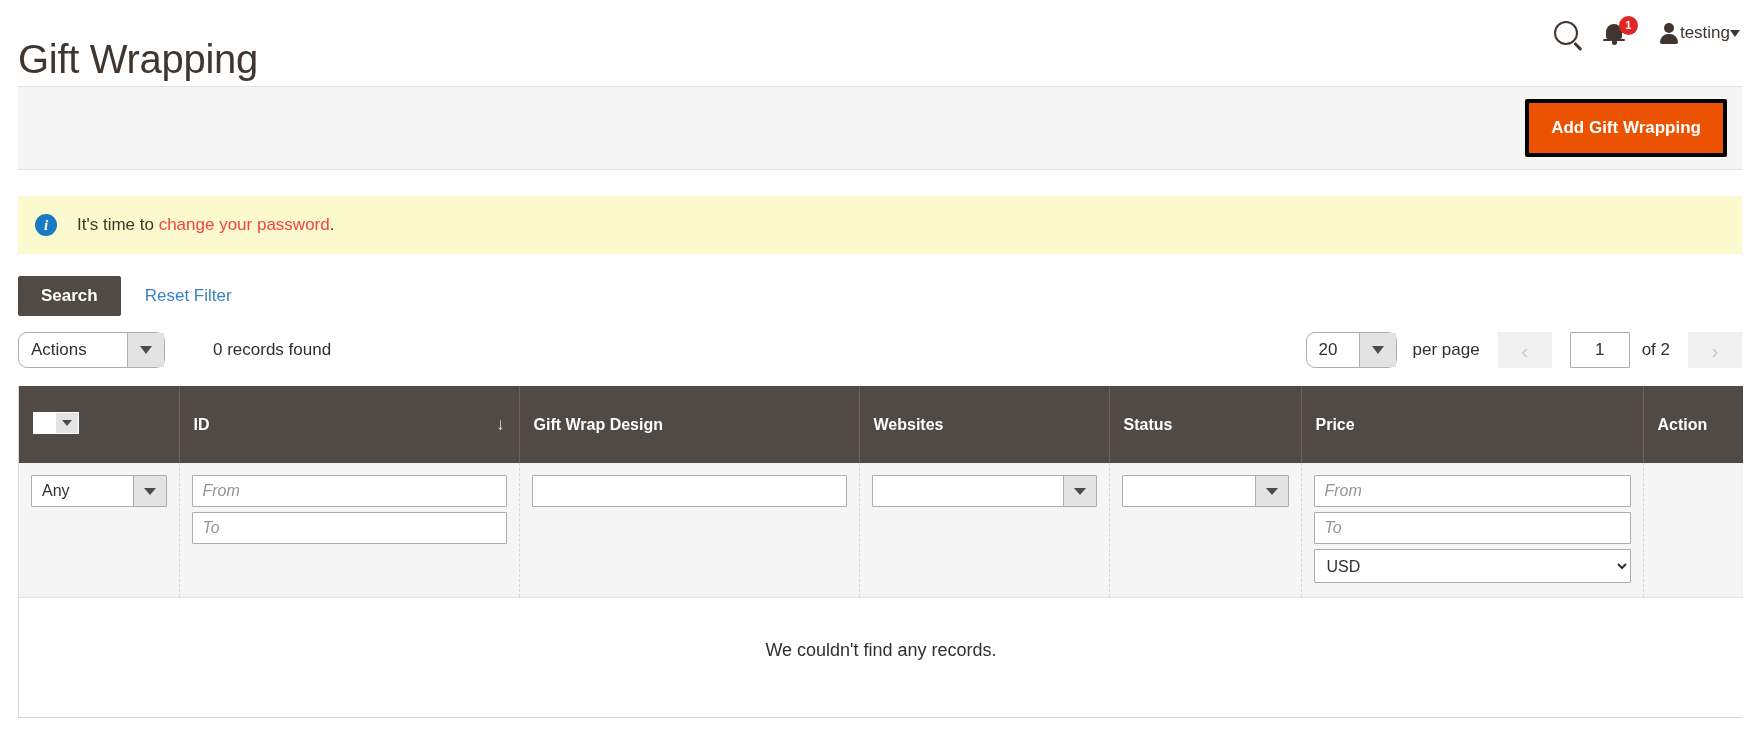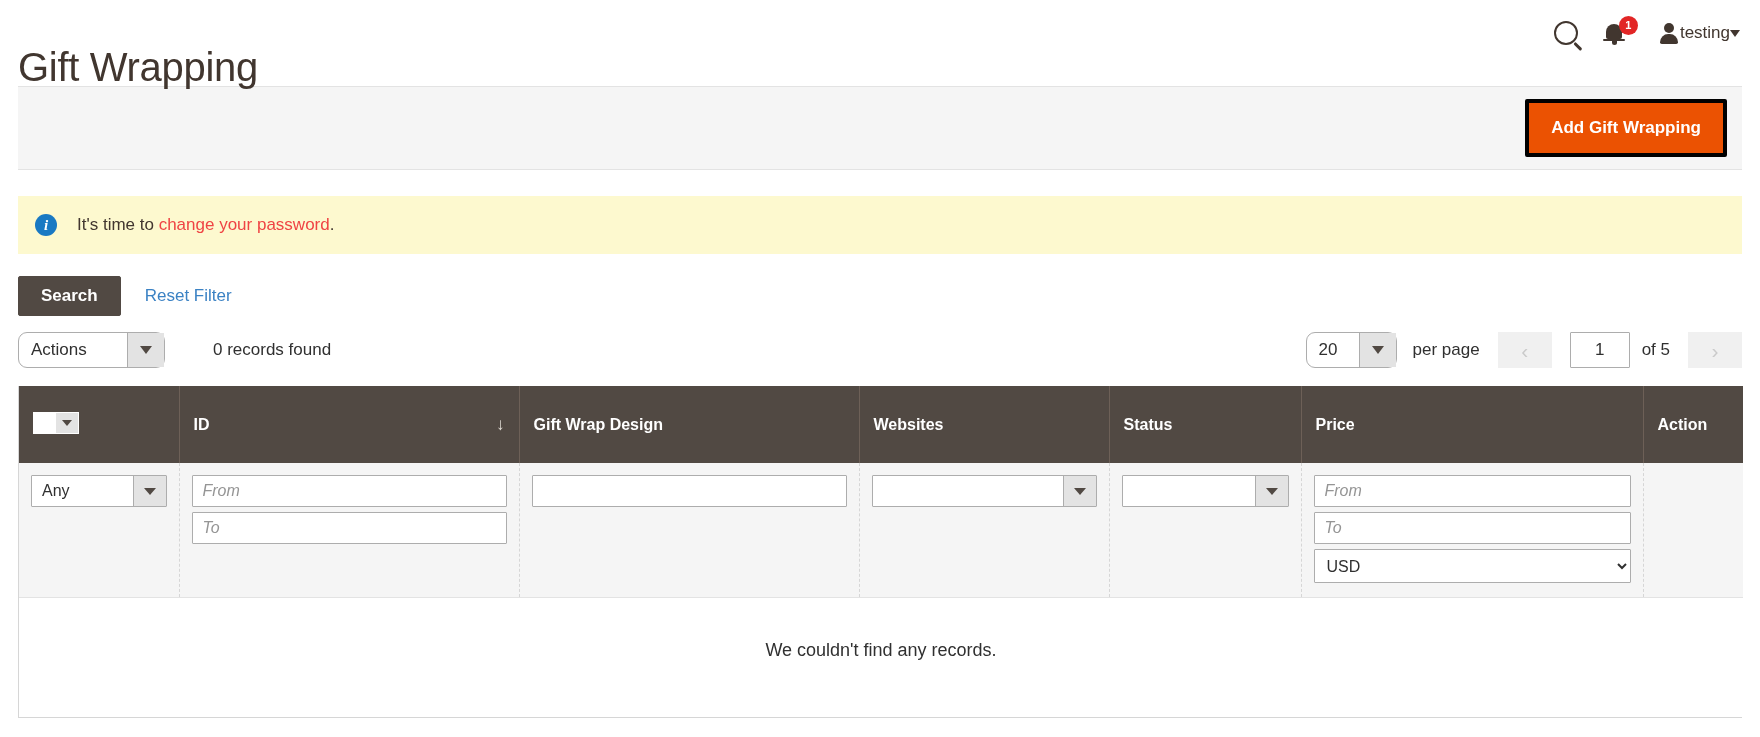--- a/index.html
+++ b/index.html
@@ -14,21 +14,21 @@
 
   
   .page-header {
     position: relative;
     height: 86px;
     padding: 0 18px;
   }
   .page-title {
     position: absolute;
     left: 18px;
-    top: 16px;
+    top: 8px;
     font-size: 40px;
     font-weight: 400;
     color: #41362f;
     letter-spacing: -0.3px;
     line-height: 48px;
     white-space: nowrap;
   }
   .header-actions {
     position: absolute;
     right: 20px;
@@ -497,21 +497,21 @@
       <span class="sel-value">20</span>
       <span class="sel-btn">
           <span class="tri-down"></span>
         </span>
     </div>
     <span class="per-page-label">per page</span>
     <div class="page-arrow">
         <span>‹</span>
       </div>
     <input class="page-input" type="text" value="1" style="">
-    <span class="of-total">of 5</span>
+    <span class="of-total">of 2</span>
     <div class="page-arrow">
         <span>›</span>
       </div>
   </div>
 </div>
 
 <div class="grid-wrap">
   <table class="data-grid">
     <colgroup>
       <col style="width:160px">

